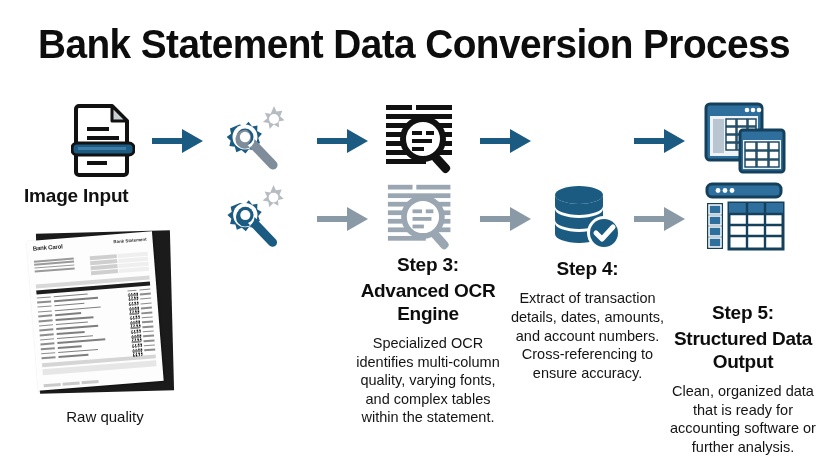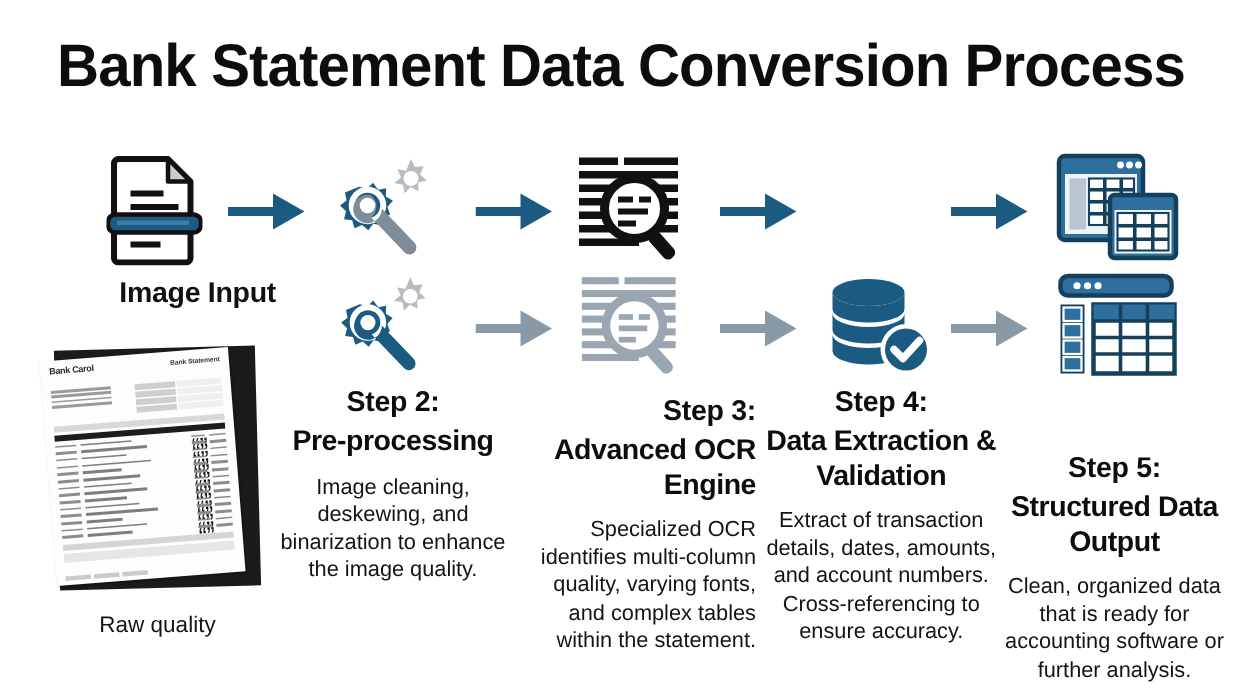--- a/index.html
+++ b/index.html
@@ -73,21 +73,21 @@
 
   
   .arrow { width: 52px; height: 30px; display: block; }
 
   
   .image-input-label {
     position: absolute;
     left: 24px;
     top: 185px;
     width: 160px;
-    text-align: right;
+    text-align: left;
     font-size: 19px;
     font-weight: bold;
     color: #111111;
     letter-spacing: -0.2px;
   }
 
   
   .scan-wrap {
     position: absolute;
     left: 28px;
@@ -277,21 +277,21 @@
     letter-spacing: -0.3px;
   }
   .step-desc {
     font-size: 14.5px;
     color: #141414;
     line-height: 1.28;
     margin-top: 9px;
   }
 
   .step2 { left: 186px; top: 258px; width: 152px; }
-  .step3 { left: 352px; top: 264px; width: 152px; text-align: right; }
+  .step3 { left: 352px; top: 254px; width: 152px; }
   .step4 { left: 505px; top: 258px; width: 165px; }
   .step5 { left: 668px; top: 258px; width: 150px; margin-top: 44px; }
 </style>
 </head>
 <body>
 
 <div class="infographic">
 
   <div class="title">Bank Statement Data Conversion Process</div>
 
@@ -668,35 +668,29 @@
       <div class="sp-tags">
         <i></i>
           <i></i>
           <i></i>
       </div>
     </div>
   </div>
 
   <div class="raw-label">Raw quality</div>
 
-  <div class="step step2">
-    <div class="step-heading">Step 2:</div>
-    <div class="step-name">Pre-processing</div>
-    <div class="step-desc">Image cleaning, deskewing, and binarization to enhance the image quality.</div>
-  </div>
 
   <div class="step step3">
     <div class="step-heading">Step 3:</div>
     <div class="step-name">Advanced OCR Engine</div>
     <div class="step-desc">Specialized OCR identifies multi-column quality, varying fonts, and complex tables within the statement.</div>
   </div>
 
   <div class="step step4">
     <div class="step-heading">Step 4:</div>
-    <div class="step-name">Data Extraction &amp; Validation</div>
     <div class="step-desc">Extract of transaction details, dates, amounts, and account numbers. Cross-referencing to ensure accuracy.</div>
   </div>
 
   <div class="step step5">
     <div class="step-heading">Step 5:</div>
     <div class="step-name">Structured Data Output</div>
     <div class="step-desc">Clean, organized data that is ready for accounting software or further analysis.</div>
   </div>
 
 </div>

